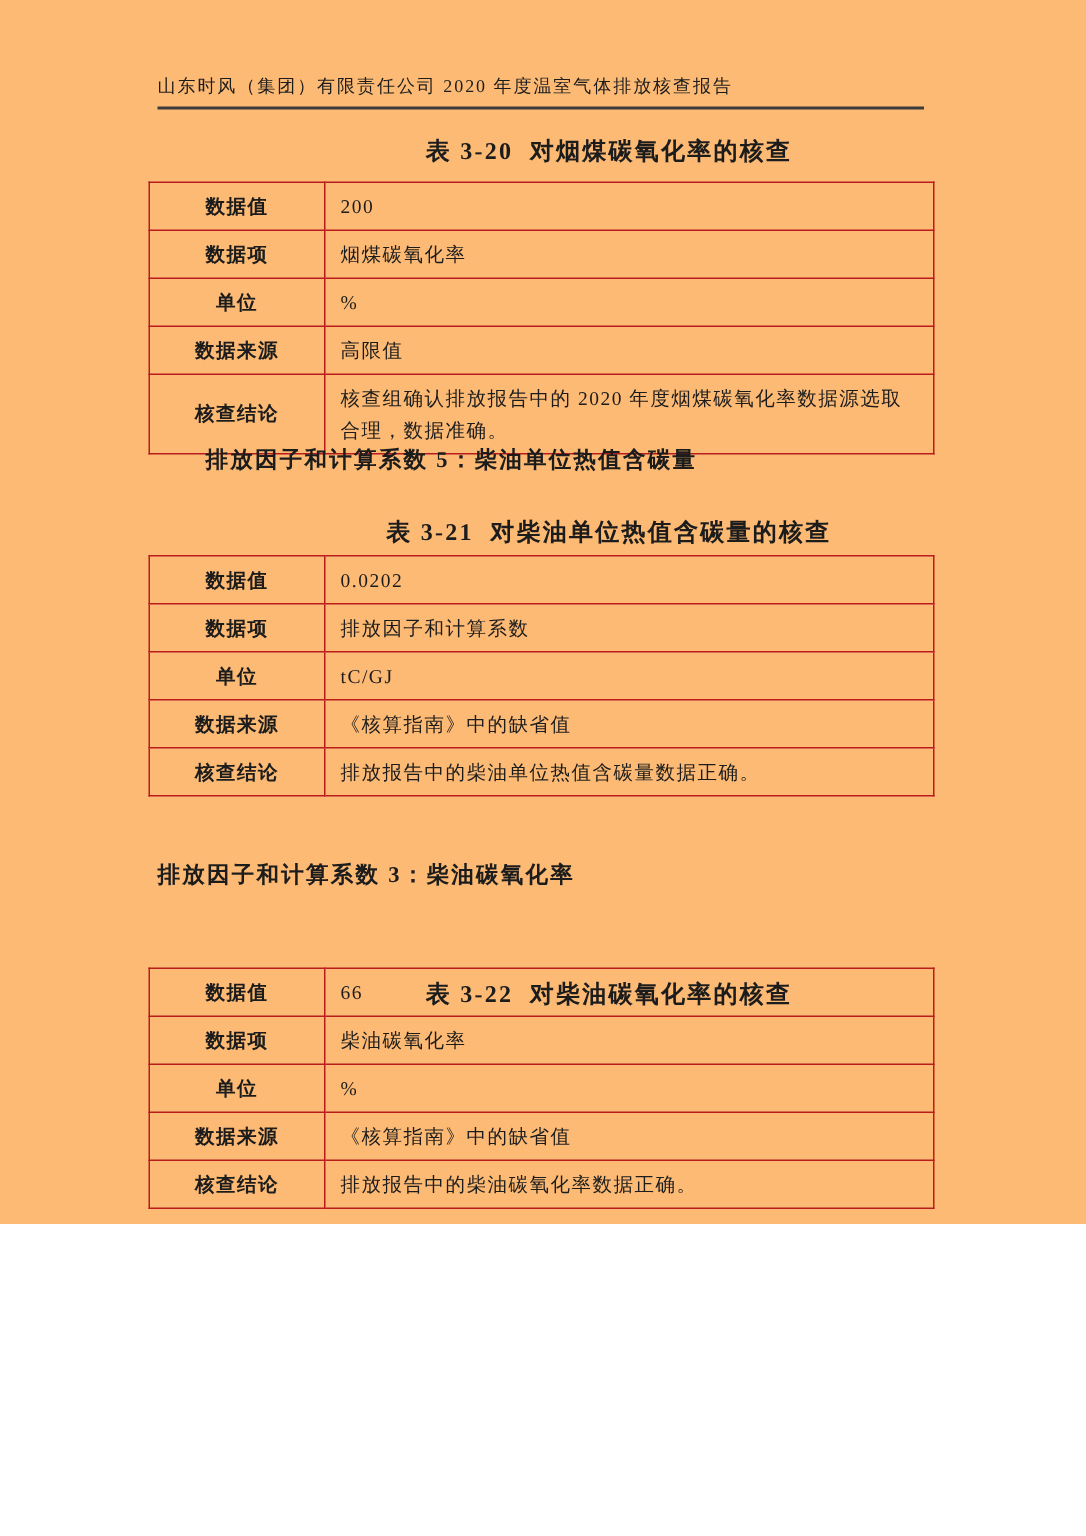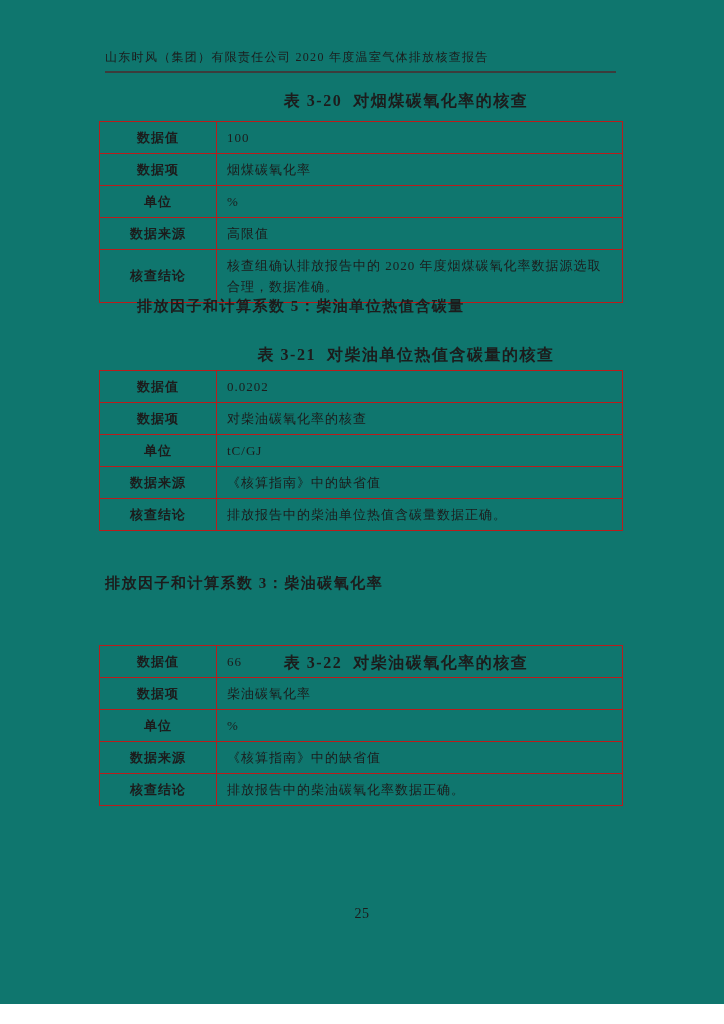--- a/index.html
+++ b/index.html
@@ -1,19 +1,19 @@
 <!DOCTYPE html>
 <html><head>
 <meta charset="utf-8">
 <style>
   html,body{margin:0;padding:0;background:#ffffff;}
   .page{
     position:relative;
-    width:724px;height:1004px;
-    background:#0f766e;
+    width:724px;height:816px;
+    background:#fdba74;
     font-family:"Liberation Serif","DejaVu Serif",serif;
     color:#1c1c1c;
     overflow:hidden;
   }
   .header{
     position:absolute;left:105px;top:49px;width:511px;
     font-size:12px;letter-spacing:1.3px;
     padding-bottom:5px;
     border-bottom:2px solid #3c3c3c;
     white-space:nowrap;
@@ -65,21 +65,21 @@
 <div class="page">
 
   <div class="header">山东时风（集团）有限责任公司 2020 年度温室气体排放核查报告</div>
 
   <div class="table-title" id="title1">表 3-20  对烟煤碳氧化率的核查</div>
 
   <table class="vtable" id="t1">
     <tbody>
         <tr>
       <td class="label">数据值</td>
-      <td class="value">100</td>
+      <td class="value">200</td>
     </tr>
     <tr>
       <td class="label">数据项</td>
       <td class="value">烟煤碳氧化率</td>
     </tr>
     <tr>
       <td class="label">单位</td>
       <td class="value">%</td>
     </tr>
     <tr>
@@ -98,21 +98,21 @@
   <div class="table-title" id="title2">表 3-21  对柴油单位热值含碳量的核查</div>
 
   <table class="vtable" id="t2">
     <tbody>
         <tr>
       <td class="label">数据值</td>
       <td class="value">0.0202</td>
     </tr>
     <tr>
       <td class="label">数据项</td>
-      <td class="value">对柴油碳氧化率的核查</td>
+      <td class="value">排放因子和计算系数</td>
     </tr>
     <tr>
       <td class="label">单位</td>
       <td class="value">tC/GJ</td>
     </tr>
     <tr>
       <td class="label">数据来源</td>
       <td class="value">《核算指南》中的缺省值</td>
     </tr>
     <tr>

